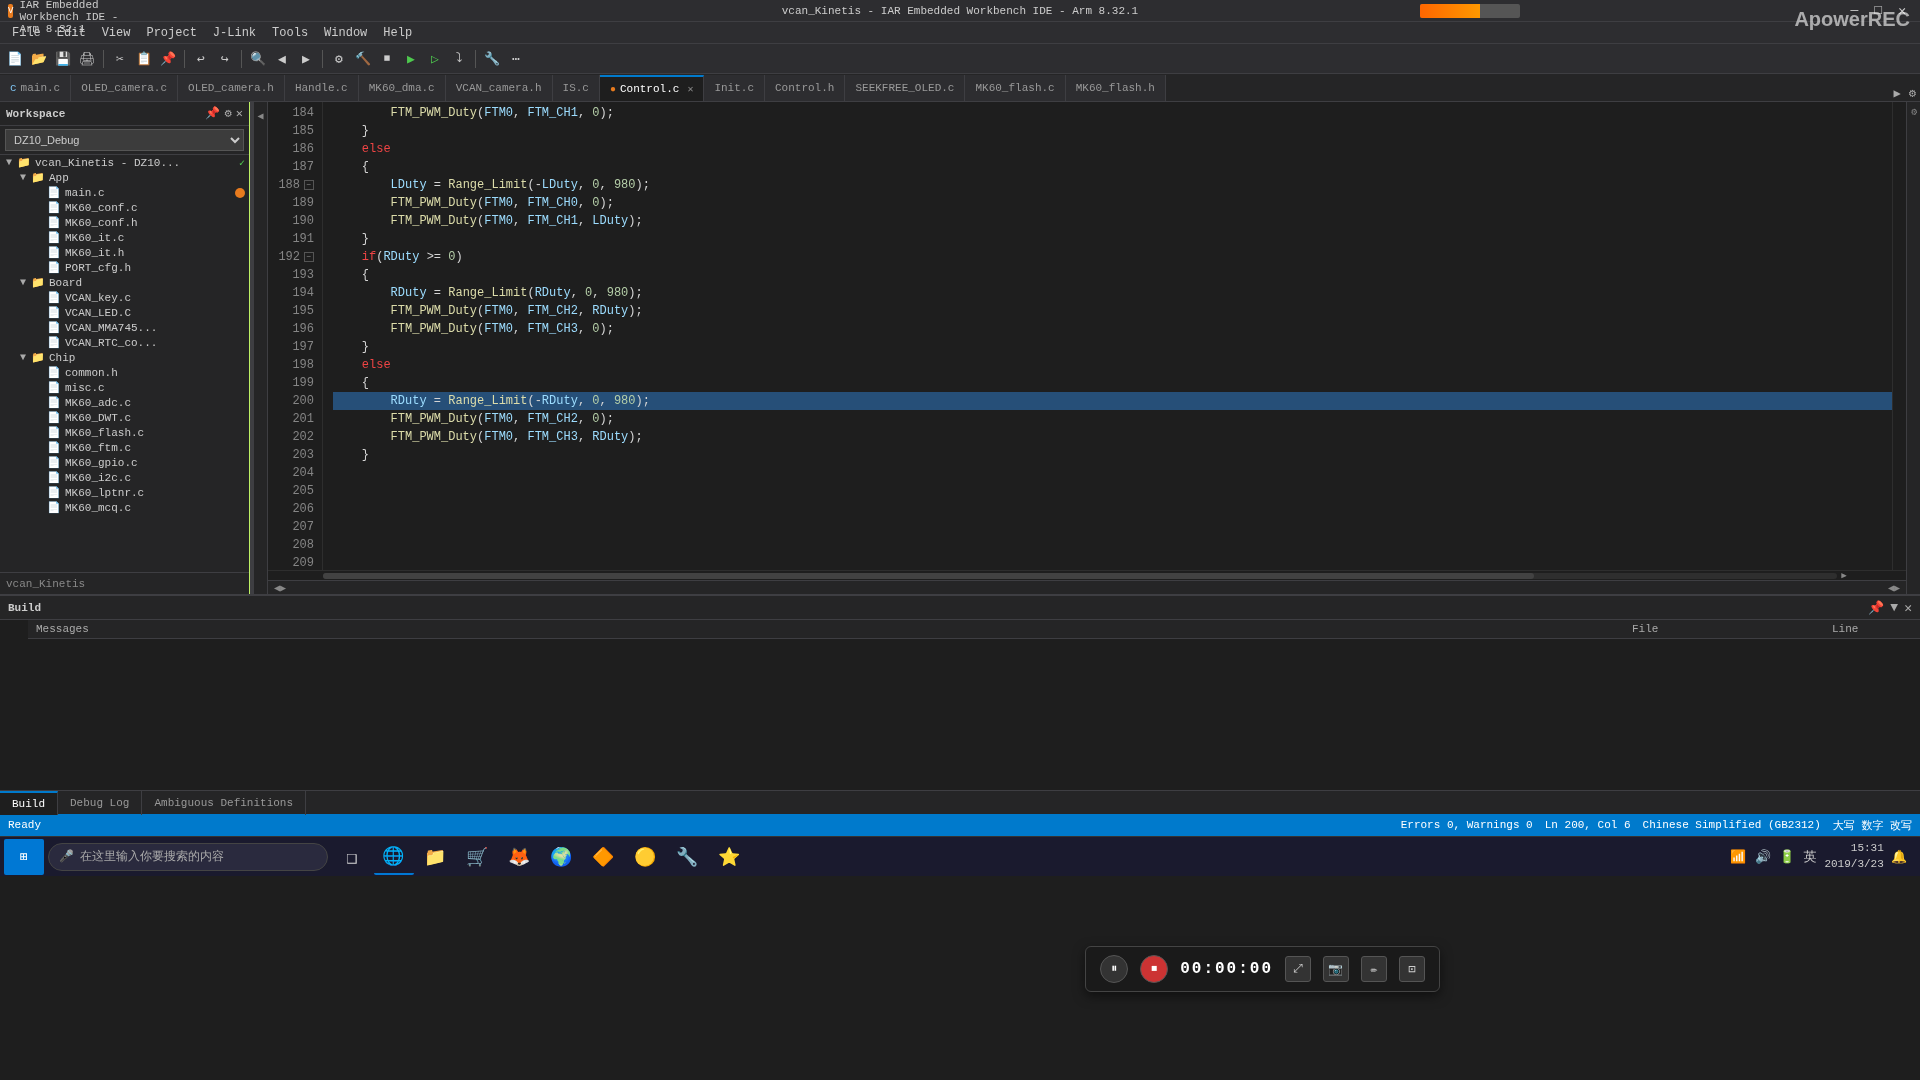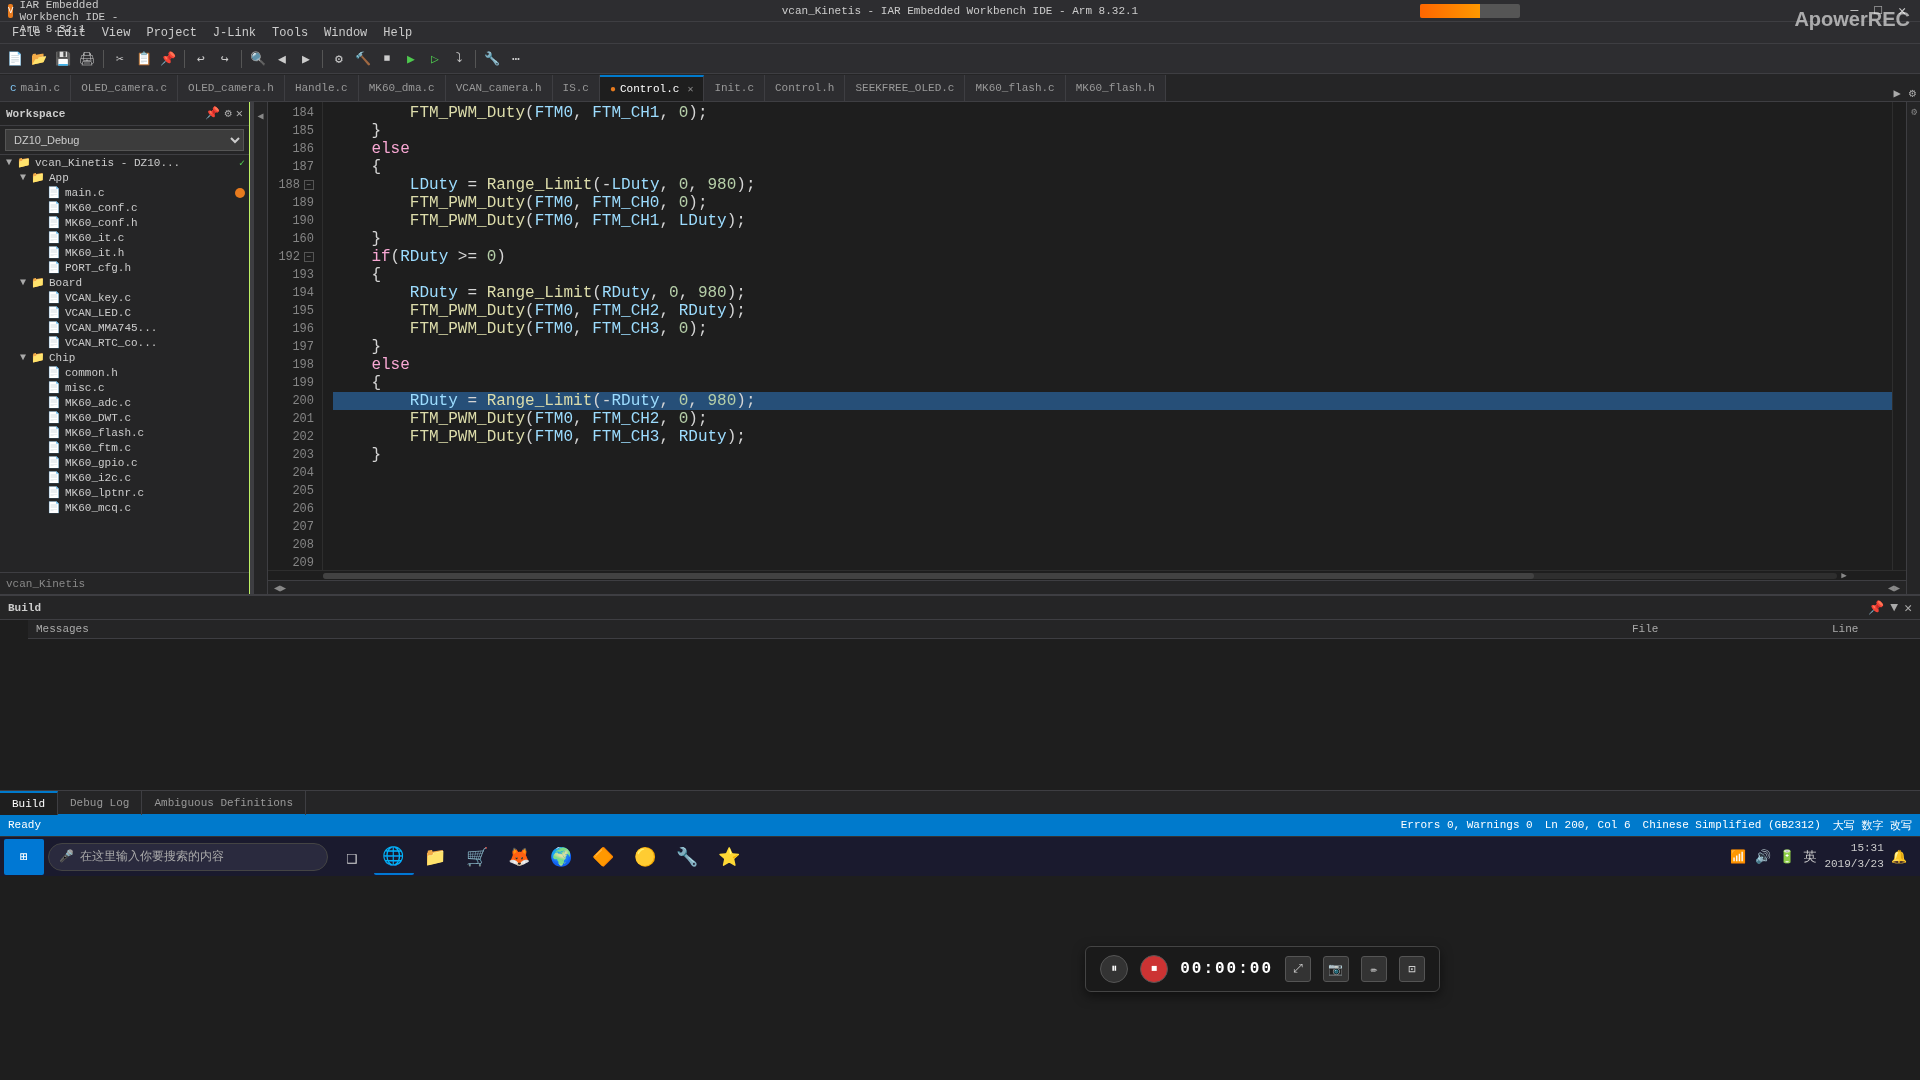--- a/index.html
+++ b/index.html
@@ -195,33 +195,33 @@
       user-select: none;
       padding-top: 2px;
     }
     #line-numbers .ln { height: 18px; display: flex; align-items: center; justify-content: flex-end; gap: 4px; }
     #line-numbers .ln .fold-btn { width: 10px; height: 10px; border: 1px solid #555; display: flex; align-items: center; justify-content: center; font-size: 8px; color: #888; cursor: pointer; flex-shrink: 0; }
 
     #code-content {
       flex: 1;
       overflow: auto;
       padding: 2px 0 2px 10px;
-      font-size: 16px;
+      font-size: 12px;
       line-height: 18px;
       color: #d4d4d4;
     }
     #code-content::-webkit-scrollbar { height: 8px; width: 8px; }
     #code-content::-webkit-scrollbar-track { background: #1e1e1e; }
     #code-content::-webkit-scrollbar-thumb { background: #424242; }
 
     .code-line { height: 18px; white-space: pre; display: flex; align-items: center; }
     .code-line.highlighted { background: #264f78; }
 
     
-    .kw { color: #f9a8d4; } 
+    .kw { color: #ef4444; } 
     .fn { color: #dcdcaa; } 
     .nm { color: #9cdcfe; } 
     .num { color: #b5cea8; } 
     .op { color: #d4d4d4; } 
 
     
     #editor-scrollbar {
       width: 14px;
       background: #1e1e1e;
       border-left: 1px solid #2e2e2e;
@@ -661,21 +661,21 @@
             <span>188</span>
             <div class="fold-btn">−</div>
           </div>
         <div class="ln">
             <span>189</span>
           </div>
         <div class="ln">
             <span>190</span>
           </div>
         <div class="ln">
-            <span>160</span>
+            <span>191</span>
           </div>
         <div class="ln">
             <span>192</span>
             <div class="fold-btn">−</div>
           </div>
         <div class="ln">
             <span>193</span>
           </div>
         <div class="ln">
             <span>194</span>

